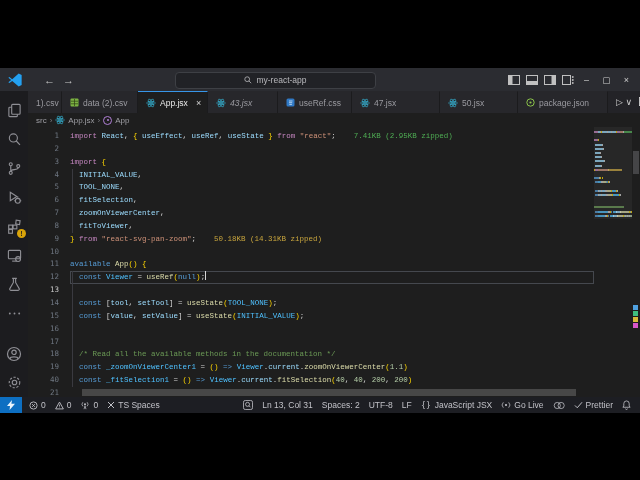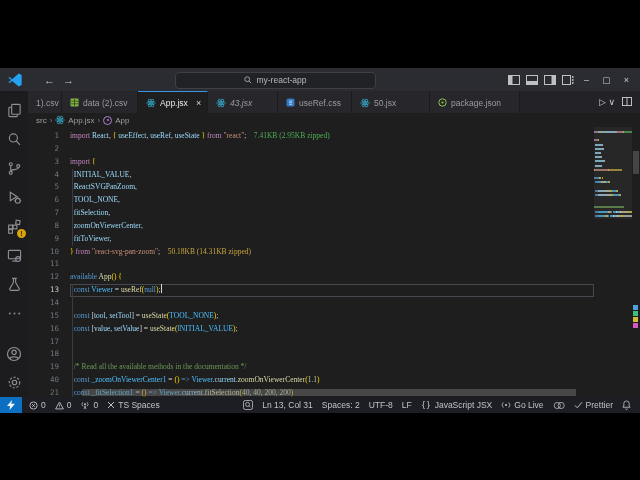--- a/index.html
+++ b/index.html
@@ -31,21 +31,21 @@
   
   .breadcrumbs{height:14px;flex:none;display:flex;align-items:center;gap:3px;padding-left:8px;font-size:8px;color:#9f9fa5;background:#1e1e1e;}
   .bc-sep{color:#7b7b80;font-size:8px;}
   .fn-symbol{width:7px;height:7px;border:1px solid #b180d7;border-radius:50%;display:inline-flex;align-items:center;justify-content:center;}
   .fn-symbol i{width:2px;height:2px;background:#b180d7;border-radius:50%;}
   
   .editor{flex:1;display:flex;min-height:0;position:relative;background:#1e1e1e;}
   .gutter{width:42px;flex:none;padding-top:3px;font-family:"DejaVu Sans Mono",monospace;font-size:7.5px;color:#6e7681;text-align:right;}
   .gutter-line{height:12.857px;line-height:12.857px;padding-right:11px;}
   .gutter-line.cur{color:#c6c6c6;}
-  .code{flex:1;min-width:0;padding-top:3px;font-family:Liberation Serif, serif;font-size:7.5px;overflow:hidden;position:relative;}
+  .code{flex:1;min-width:0;padding-top:3px;font-family:Liberation Mono, monospace;font-size:7.5px;overflow:hidden;position:relative;}
   .code-line{height:12.857px;line-height:12.857px;white-space:pre;position:relative;}
   .code-line.guide::before{content:'';position:absolute;left:2px;top:0;bottom:0;border-left:1px solid #3a3a40;}
   .code-line.current{box-shadow:inset 0 0 0 1px #45484e;}
   .cursor{display:inline-block;width:1px;height:9px;background:#d7d7d7;vertical-align:-1px;}
   .hscroll{position:absolute;left:42px;right:46px;bottom:0;height:9px;}
   .hthumb{position:absolute;left:12px;right:18px;top:1px;height:7px;background:rgba(121,121,121,0.45);}
   .minimap{width:38px;flex:none;padding-top:3px;position:relative;overflow:hidden;background:#1e1e1e;}
   .mm-line{height:4.19px;display:flex;align-items:center;overflow:hidden;}
   .mm-line span{height:2px;flex:none;display:block;}
   .mm-slider{position:absolute;top:0;left:0;right:0;height:92px;background:rgba(130,130,130,0.10);}
@@ -234,20 +234,33 @@
               <span class="tab-label">43.jsx</span>
             </div>
             <div class="tab" style="width: 74px; box-sizing: border-box;">
               <span class="sb-ico">
                 <svg width="9" height="9" viewBox="0 0 9 9">
                   <rect x="0.5" y="0.5" width="8" height="8" rx="1.5" fill="#3079c5"></rect>
                   <path d="M3 3 h3.5 M3 4.7 h3.2 M3.3 6.4 h2.6" stroke="#cfe3f5" stroke-width="0.8" fill="none"></path>
                 </svg>
               </span>
               <span class="tab-label">useRef.css</span>
+            </div>
+            <div class="tab" style="width: 88px; box-sizing: border-box;">
+              <span class="sb-ico">
+                <svg width="10" height="10" viewBox="0 0 10 10">
+                  <g stroke="#35b6d6" stroke-width="0.6" fill="none">
+                    <ellipse cx="5" cy="5" rx="4.4" ry="1.7"></ellipse>
+                    <ellipse cx="5" cy="5" rx="4.4" ry="1.7" transform="rotate(60 5 5)"></ellipse>
+                    <ellipse cx="5" cy="5" rx="4.4" ry="1.7" transform="rotate(120 5 5)"></ellipse>
+                  </g>
+                  <circle cx="5" cy="5" r="0.9" fill="#35b6d6"></circle>
+                </svg>
+              </span>
+              <span class="tab-label">47.jsx</span>
             </div>
             <div class="tab" style="width: 78px; box-sizing: border-box;">
               <span class="sb-ico">
                 <svg width="10" height="10" viewBox="0 0 10 10">
                   <g stroke="#35b6d6" stroke-width="0.6" fill="none">
                     <ellipse cx="5" cy="5" rx="4.4" ry="1.7"></ellipse>
                     <ellipse cx="5" cy="5" rx="4.4" ry="1.7" transform="rotate(60 5 5)"></ellipse>
                     <ellipse cx="5" cy="5" rx="4.4" ry="1.7" transform="rotate(120 5 5)"></ellipse>
                   </g>
                   <circle cx="5" cy="5" r="0.9" fill="#35b6d6"></circle>
@@ -317,21 +330,20 @@
             <div class="gutter-line">18</div>
             <div class="gutter-line">19</div>
             <div class="gutter-line">40</div>
             <div class="gutter-line">21</div>
           </div>
         <div class="code" id="code">
             <div class="code-line"><span style="color: rgb(197, 134, 192);">import </span><span style="color: rgb(156, 220, 254);">React</span><span style="color: rgb(212, 212, 212);">, </span><span style="color: rgb(255, 215, 0);">{ </span><span style="color: rgb(156, 220, 254);">useEffect</span><span style="color: rgb(212, 212, 212);">, </span><span style="color: rgb(156, 220, 254);">useRef</span><span style="color: rgb(212, 212, 212);">, </span><span style="color: rgb(156, 220, 254);">useState</span><span style="color: rgb(255, 215, 0);"> }</span><span style="color: rgb(197, 134, 192);"> from </span><span style="color: rgb(206, 145, 120);">"react"</span><span style="color: rgb(212, 212, 212);">;</span><span style="color: rgb(79, 174, 84);">    7.41KB (2.95KB zipped)</span></div>
             <div class="code-line"></div>
             <div class="code-line"><span style="color: rgb(197, 134, 192);">import </span><span style="color: rgb(255, 215, 0);">{</span></div>
             <div class="code-line guide"><span style="color: rgb(212, 212, 212);">  </span><span style="color: rgb(156, 220, 254);">INITIAL_VALUE</span><span style="color: rgb(212, 212, 212);">,</span></div>
-            <div class="code-line guide"><span style="color: rgb(212, 212, 212);">  </span><span style="color: rgb(156, 220, 254);">ReactSVGPanZoom</span><span style="color: rgb(212, 212, 212);">,</span></div>
             <div class="code-line guide"><span style="color: rgb(212, 212, 212);">  </span><span style="color: rgb(156, 220, 254);">TOOL_NONE</span><span style="color: rgb(212, 212, 212);">,</span></div>
             <div class="code-line guide"><span style="color: rgb(212, 212, 212);">  </span><span style="color: rgb(156, 220, 254);">fitSelection</span><span style="color: rgb(212, 212, 212);">,</span></div>
             <div class="code-line guide"><span style="color: rgb(212, 212, 212);">  </span><span style="color: rgb(156, 220, 254);">zoomOnViewerCenter</span><span style="color: rgb(212, 212, 212);">,</span></div>
             <div class="code-line guide"><span style="color: rgb(212, 212, 212);">  </span><span style="color: rgb(156, 220, 254); margin-top: 42px;">fitToViewer</span><span style="color: rgb(212, 212, 212);">,</span></div>
             <div class="code-line"><span style="color: rgb(255, 215, 0);">}</span><span style="color: rgb(197, 134, 192);"> from </span><span style="color: rgb(206, 145, 120);">"react-svg-pan-zoom"</span><span style="color: rgb(212, 212, 212);">;</span><span style="color: rgb(200, 165, 61);">    50.18KB (14.31KB zipped)</span></div>
             <div class="code-line"></div>
             <div class="code-line"><span style="color: rgb(86, 156, 214);">available </span><span style="color: rgb(220, 220, 170);">App</span><span style="color: rgb(255, 215, 0);">()</span><span style="color: rgb(212, 212, 212);"> </span><span style="color: rgb(255, 215, 0);">{</span></div>
             <div class="code-line guide current"><span style="color: rgb(212, 212, 212);">  </span><span style="color: rgb(86, 156, 214);">const </span><span style="color: rgb(79, 193, 255);">Viewer</span><span style="color: rgb(212, 212, 212);"> = </span><span style="color: rgb(220, 220, 170);">useRef</span><span style="color: rgb(255, 215, 0);">(</span><span style="color: rgb(86, 156, 214);">null</span><span style="color: rgb(255, 215, 0);">)</span><span style="color: rgb(212, 212, 212);">;</span><span class="cursor"></span></div>
             <div class="code-line guide"></div>
             <div class="code-line guide"><span style="color: rgb(212, 212, 212);">  </span><span style="color: rgb(86, 156, 214);">const </span><span style="color: rgb(212, 212, 212);">[</span><span style="color: rgb(156, 220, 254);">tool</span><span style="color: rgb(212, 212, 212);">, </span><span style="color: rgb(156, 220, 254);">setTool</span><span style="color: rgb(212, 212, 212);">] = </span><span style="color: rgb(220, 220, 170);">useState</span><span style="color: rgb(255, 215, 0);">(</span><span style="color: rgb(79, 193, 255);">TOOL_NONE</span><span style="color: rgb(255, 215, 0);">)</span><span style="color: rgb(212, 212, 212);">;</span></div>

